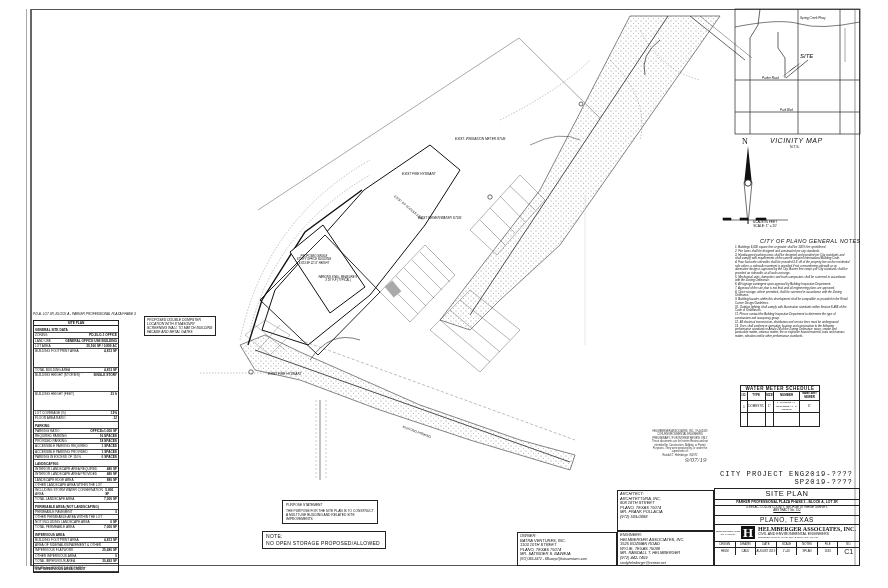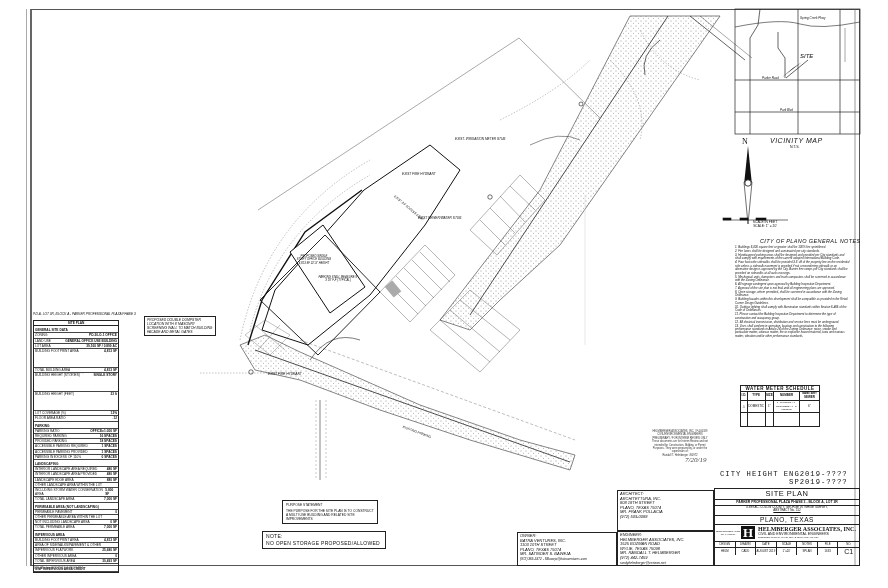--- a/index.html
+++ b/index.html
@@ -365,24 +365,24 @@
 <div class="seal">
   <div>HELMBERGER ASSOCIATES, INC. / F-000189</div>
   <div>CIVIL/ENVIRONMENTAL ENGINEERS</div>
   <div>PRELIMINARY / FOR INTERIM REVIEW ONLY</div>
   <div>These documents are for Interim Review and not</div>
   <div>intended for Construction, Bidding, or Permit</div>
   <div>Purposes. They were prepared by, or under the</div>
   <div>supervision of:</div>
   <div>Randall T. Helmberger  #60972</div>
 </div>
-<div class="sig">7/20/19</div>
+<div class="sig">9/07/19</div>
 
 <div class="cityproj">
-  <div>CITY HEIGHT ENG2019-????</div>
+  <div>CITY PROJECT ENG2019-????</div>
   <div>SP2019-????</div>
 </div>
 
 <div class="titleblock">
   <div class="tb-row tb-sp">SITE PLAN</div>
   <div class="tb-row tb-proj">PARKER PROFESSIONAL PLAZA PHASE 3 - BLOCK A, LOT 3R</div>
   <div class="tb-row tb-survey">
     <div>0.899 AC. COLLIN COUNTY, GEORGE W. WHISE SURVEY,</div>
     <div style="text-decoration:underline;">ABSTRACT No. 512</div>
   </div>

